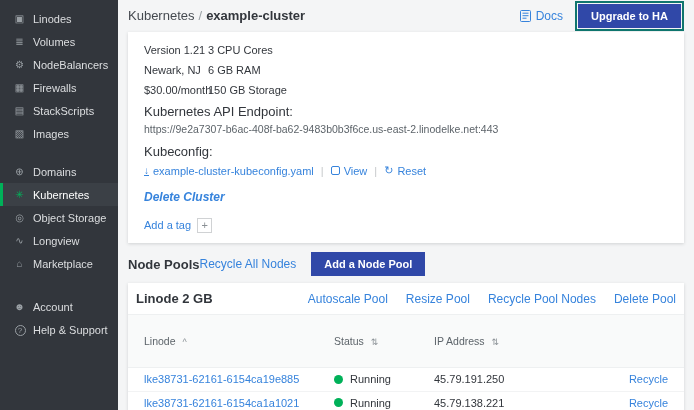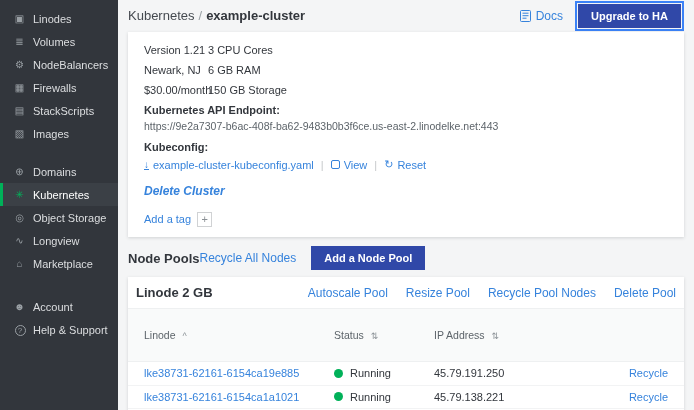--- a/index.html
+++ b/index.html
@@ -49,40 +49,40 @@
   }
   .breadcrumb { font-size: 13px; color: #5d646a; }
   .crumb-section { color: #454a50; cursor: pointer; }
   .crumb-sep { color: #9aa0a5; margin: 0 4px; }
   .crumb-current { color: #32363c; font-weight: 600; }
   .topbar-right { display: flex; align-items: center; gap: 12px; }
   .docs-link {
     display: inline-flex; align-items: center; gap: 5px;
     color: #3683DC; font-size: 12px; cursor: pointer; text-decoration: none;
   }
-  .hl-box { border: 2px solid #3b82f6; padding: 1px; display: inline-block; }
+  .hl-box { border: 2px solid #0f766e; padding: 1px; display: inline-block; }
   .btn-primary {
     background: #3048a8; color: #fff; border: none;
     font-family: inherit; font-size: 11px; font-weight: 600;
     padding: 6px 13px; cursor: pointer; white-space: nowrap;
   }
 
   .card {
     background: #ffffff; margin: 0 10px;
     box-shadow: 0 1px 3px rgba(50,54,60,0.18);
   }
 
   
   .summary-card { padding: 8px 16px 10px 16px; }
   .spec-grid {
     display: grid; grid-template-columns: 64px auto;
     font-size: 11px; color: #32363c;
   }
   .spec-grid span { height: 20px; display: flex; align-items: center; }
-  .bold-label { font-weight: 700; font-size: 11px; color: #32363c; }
+  .bold-label { font-weight: 400; font-size: 13px; color: #32363c; }
   .api-label { margin-top: 4px; }
   .api-url { margin-top: 4px; font-size: 10.5px; color: #5d646a; }
   .kube-label { margin-top: 9px; }
   .kube-row {
     margin-top: 5px; display: flex; align-items: center; gap: 7px;
     font-size: 11px;
   }
   .blue-link { color: #3683DC; cursor: pointer; text-decoration: none; }
   .kube-row .sep { color: #c5c8ca; }
   .kube-item { display: inline-flex; align-items: center; gap: 4px; }

